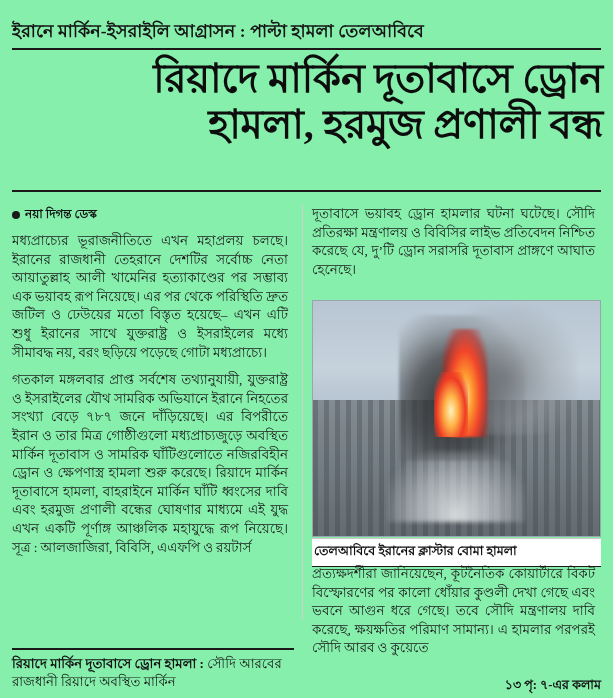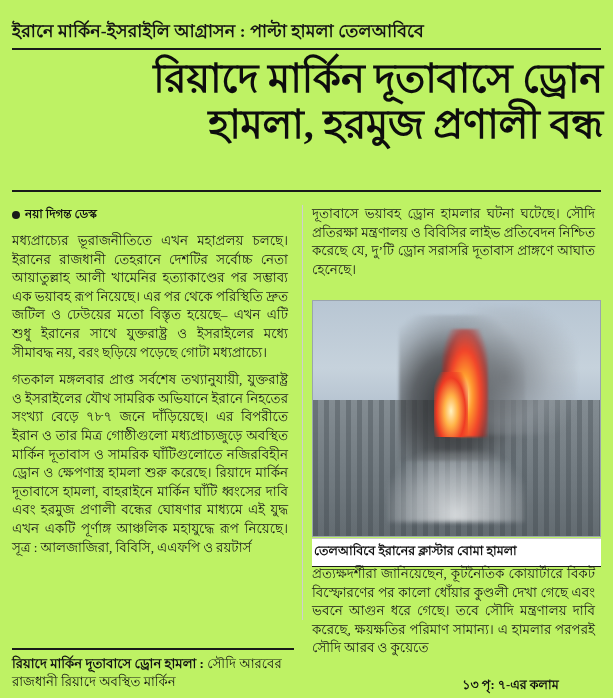--- a/index.html
+++ b/index.html
@@ -7,21 +7,21 @@
     padding: 0;
     background: #ffffff;
   }
   body {
     font-family: "Liberation Sans", sans-serif;
   }
   .page {
     position: relative;
     width: 613px;
     height: 698px;
-    background: #bef264;
+    background: #86efac;
     overflow: hidden;
     box-sizing: border-box;
   }
   
   .kicker {
     position: absolute;
     left: 12px;
     top: 18px;
     width: 589px;
     font-family: "Liberation Serif", serif;
@@ -237,21 +237,21 @@
     font-size: 13.2px;
     line-height: 18px;
     color: #111;
   }
   .teaser b { font-weight: 700; }
   .jump {
     position: absolute;
     left: 420px;
     top: 676px;
     width: 181px;
-    text-align: center;
+    text-align: right;
     font-family: "Liberation Serif", serif;
     font-size: 12.6px;
     font-weight: 700;
     color: #111;
   }
 </style>
 </head>
 <body>
 
 <div class="page">

